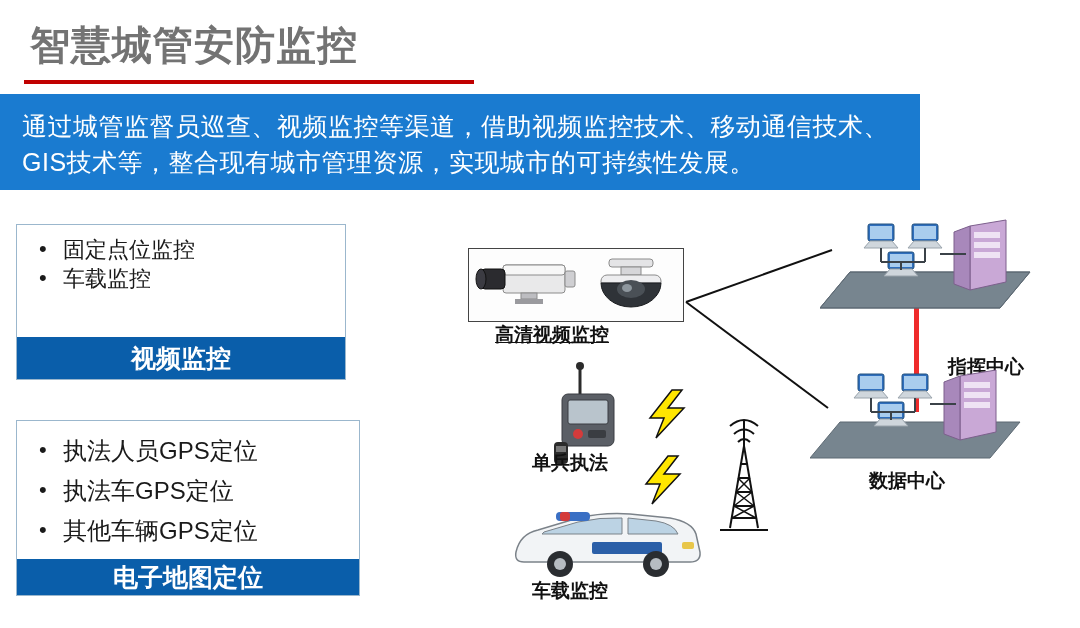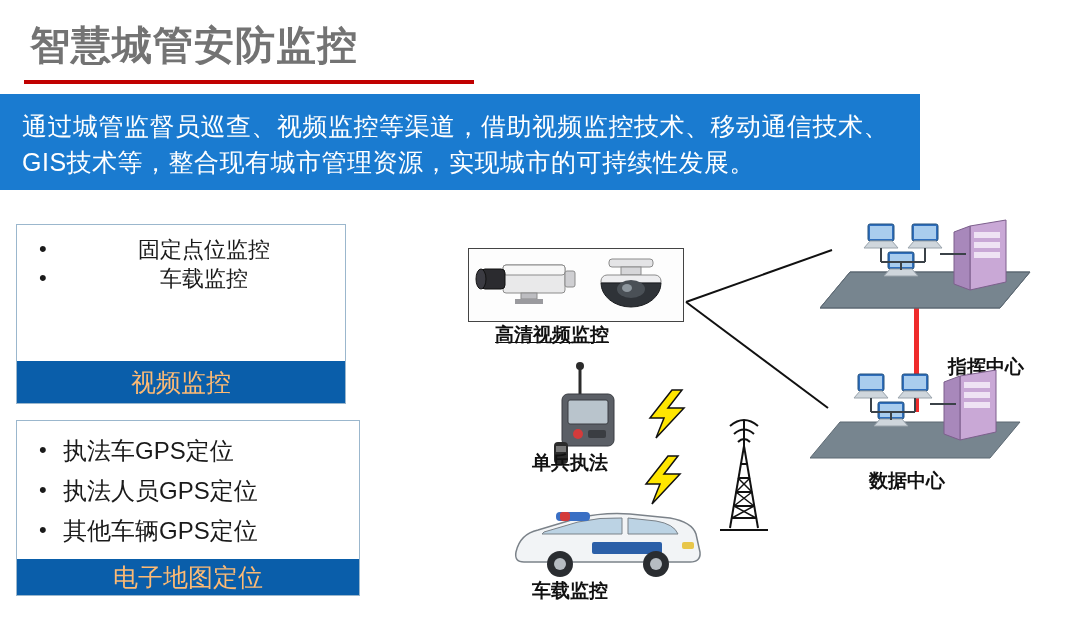--- a/index.html
+++ b/index.html
@@ -88,35 +88,34 @@
     font-size: 22px;
     color: #1a1a1a;
   }
   .card-label {
     position: absolute;
     left: 0;
     bottom: 0;
     width: 100%;
     height: 42px;
     background: #0a5eaa;
-    color: #fdba74;
+    color: #ffffff;
     font-size: 25px;
-    font-weight: normal;
+    font-weight: bold;
     display: flex;
     align-items: center;
     justify-content: center;
     box-sizing: border-box;
   }
 
   #card-video {
     left: 16px;
     top: 224px;
     width: 330px;
-    height: 180px;
-    text-align: center;
+    height: 156px;
   }
   #card-video .list li { line-height: 29px; }
 
   #card-gps {
     left: 16px;
     top: 420px;
     width: 344px;
     height: 176px;
   }
   #card-gps .list li { line-height: 40px; font-size: 24px; }
@@ -183,22 +182,22 @@
   <div class="card" id="card-video">
     <ul class="list">
       <li>固定点位监控</li>
       <li>车载监控</li>
     </ul>
     <div class="card-label">视频监控</div>
   </div>
 
   <div class="card" id="card-gps">
     <ul class="list">
+      <li>执法人员GPS定位</li>
       <li>执法车GPS定位</li>
-      <li>执法人员GPS定位</li>
       <li>其他车辆GPS定位</li>
     </ul>
     <div class="card-label">电子地图定位</div>
   </div>
 
   <div class="diagram">
 
     <svg width="680" height="418" style="position:absolute;left:0;top:0;">
 
       <line x1="286" y1="92" x2="432" y2="40" stroke="#111" stroke-width="2"></line>

